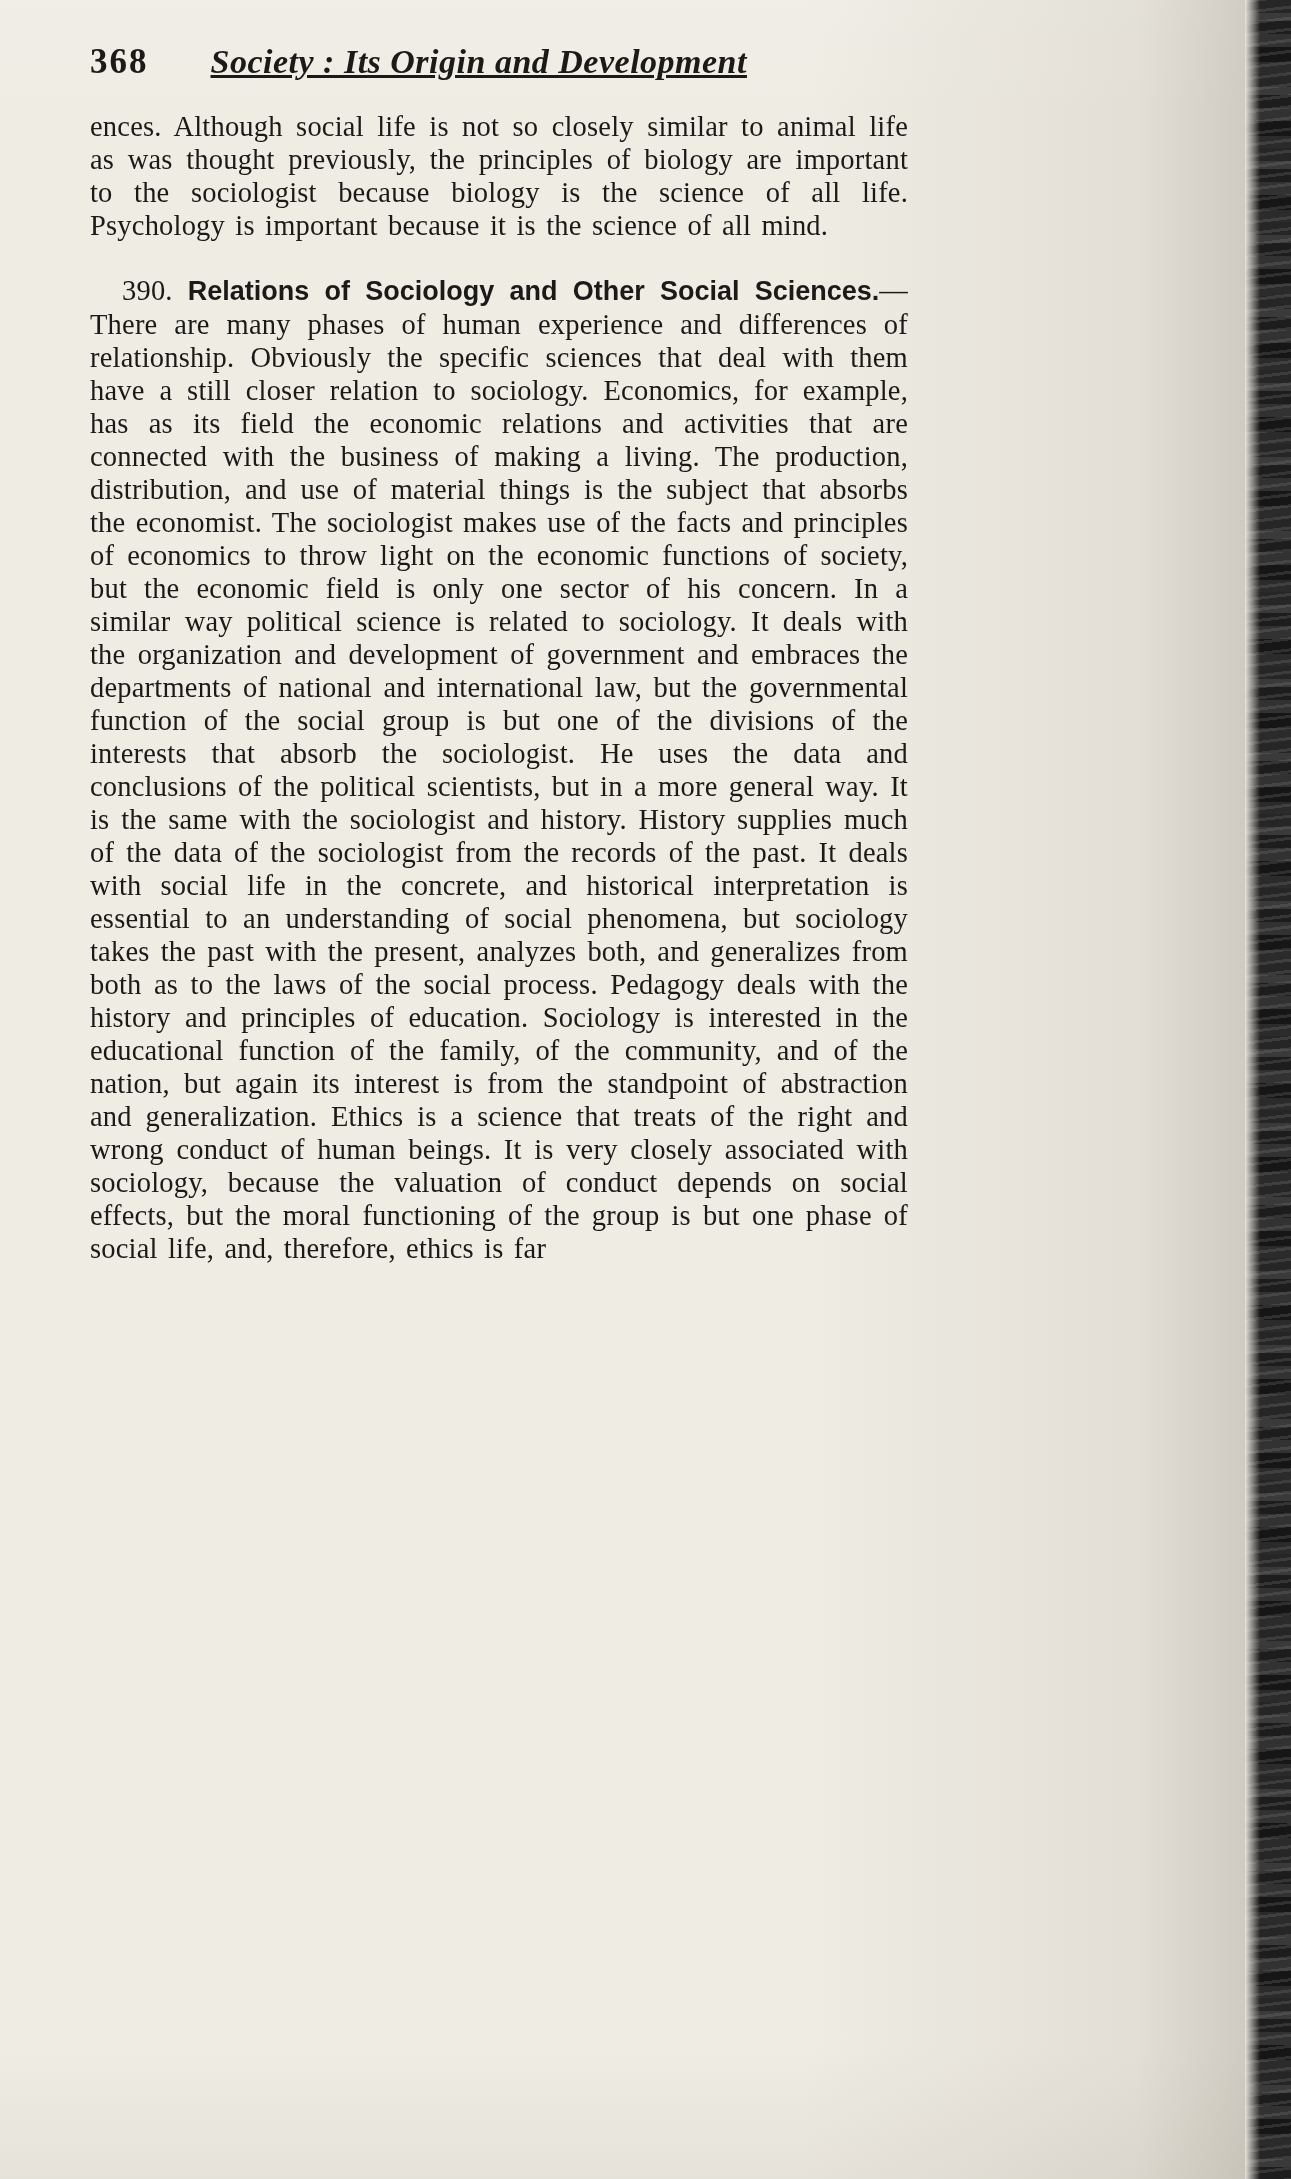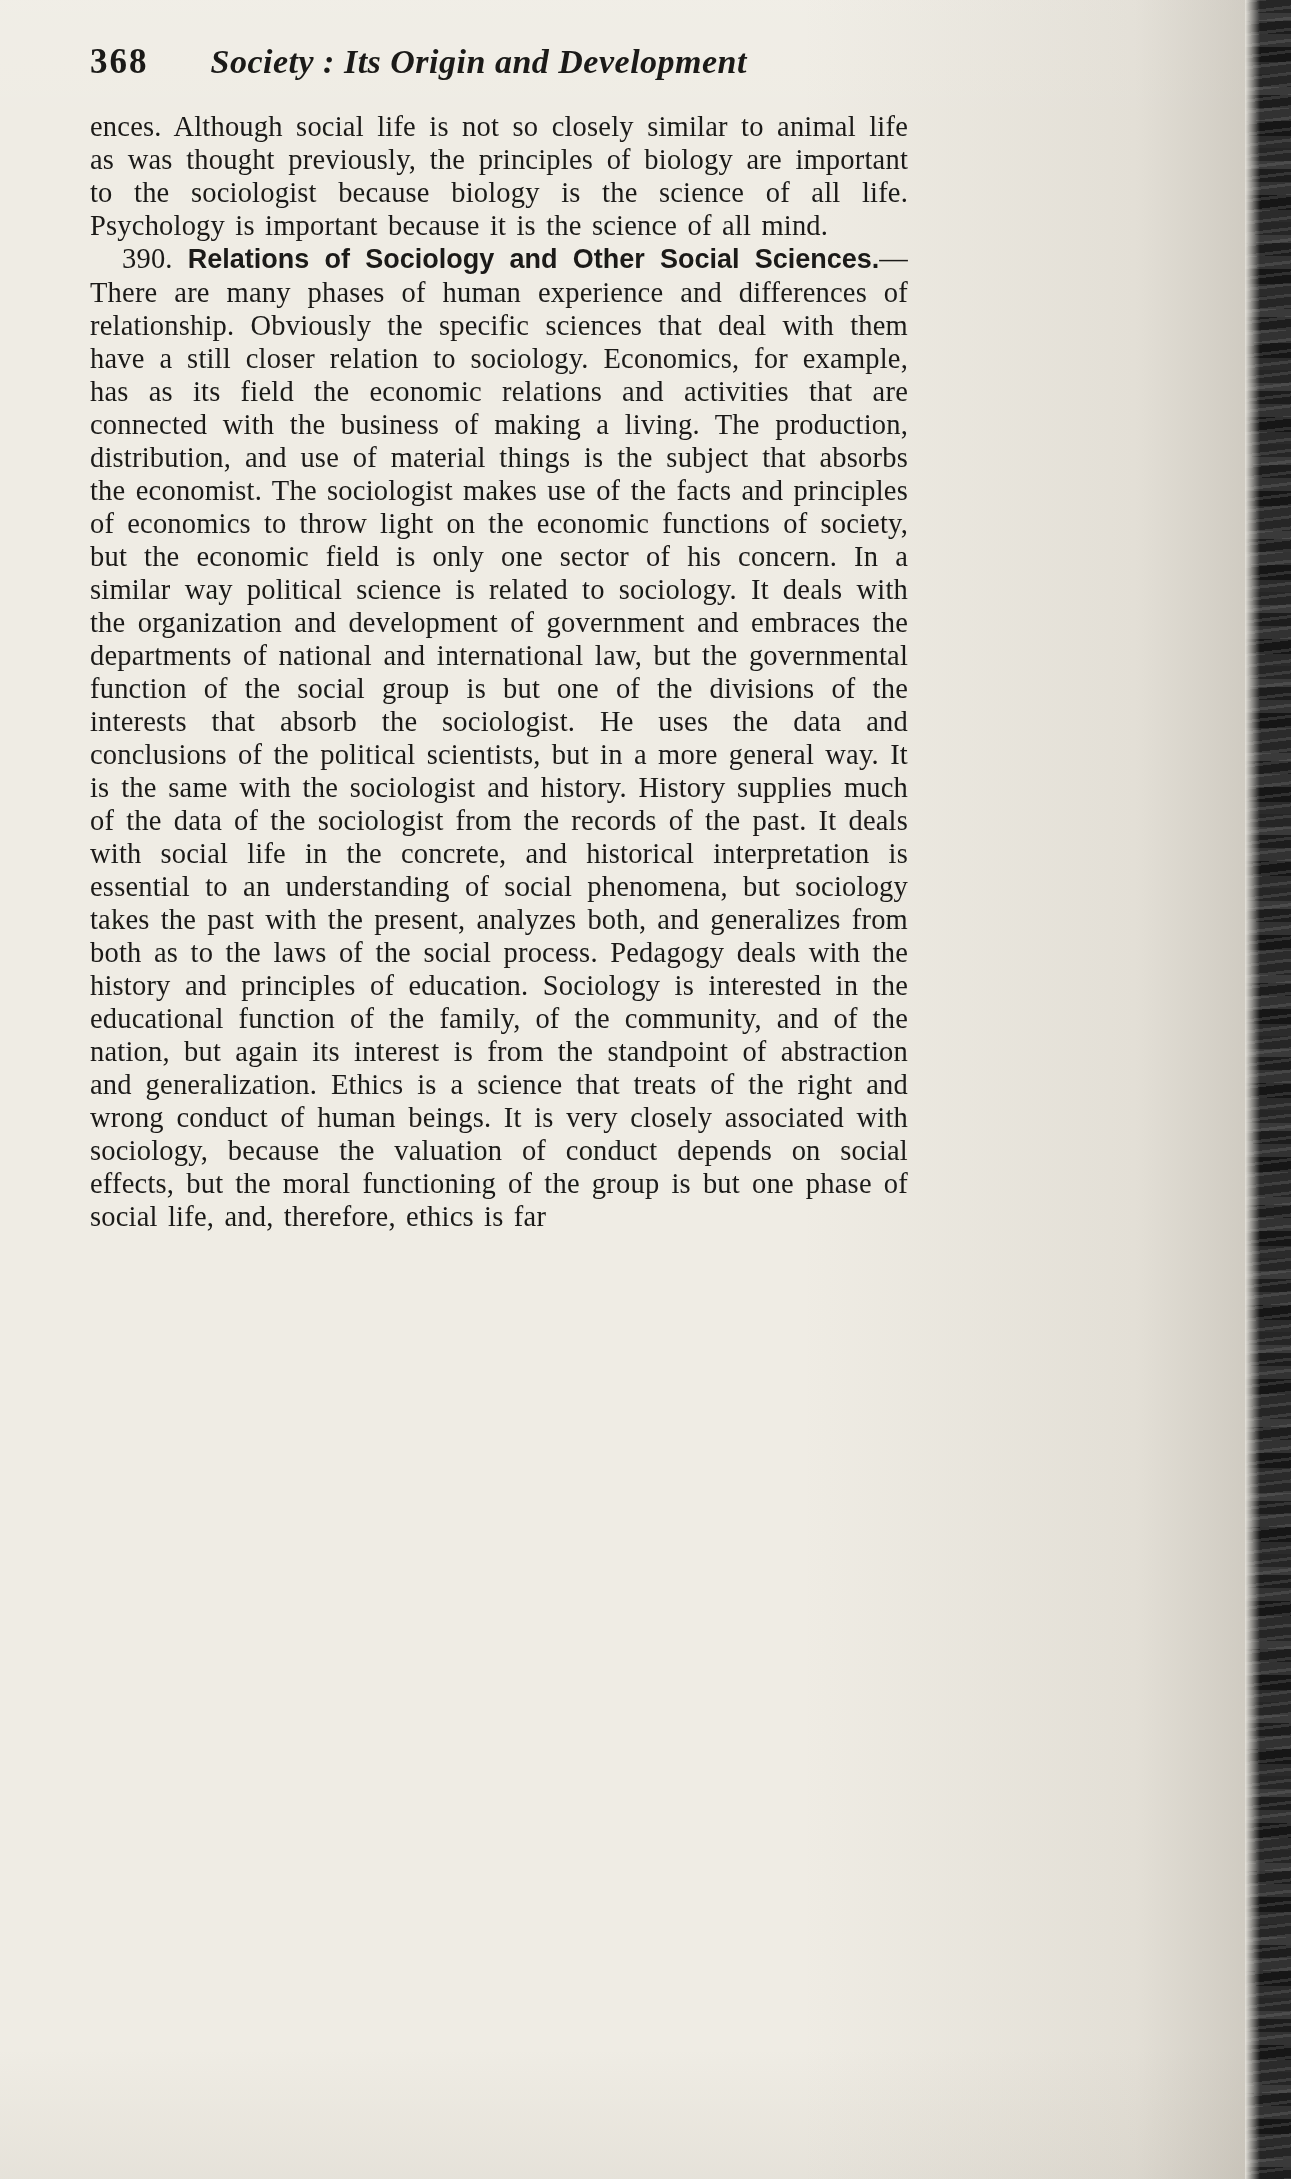--- a/index.html
+++ b/index.html
@@ -42,31 +42,33 @@
     font-size: 35px;
     font-weight: bold;
     letter-spacing: 2px;
   }
   .running-title {
     font-size: 34px;
     font-weight: bold;
     font-style: italic;
     margin-left: 62px;
     letter-spacing: 0.5px;
+    text-decoration: underline;
   }
   .body-text {
     margin: 0;
     font-size: 28.5px;
     line-height: 33px;
     text-align: justify;
     word-spacing: 3px;
     letter-spacing: 0.2px;
   }
   .body-text.section {
     text-indent: 32px;
+    margin-top: 32px;
   }
   .sec-head {
     font-weight: bold;
     font-family: "Liberation Sans", "DejaVu Sans", sans-serif;
     font-size: 27px;
     letter-spacing: 0px;
   }
   .edge-band {
     position: absolute;
     top: 0;

